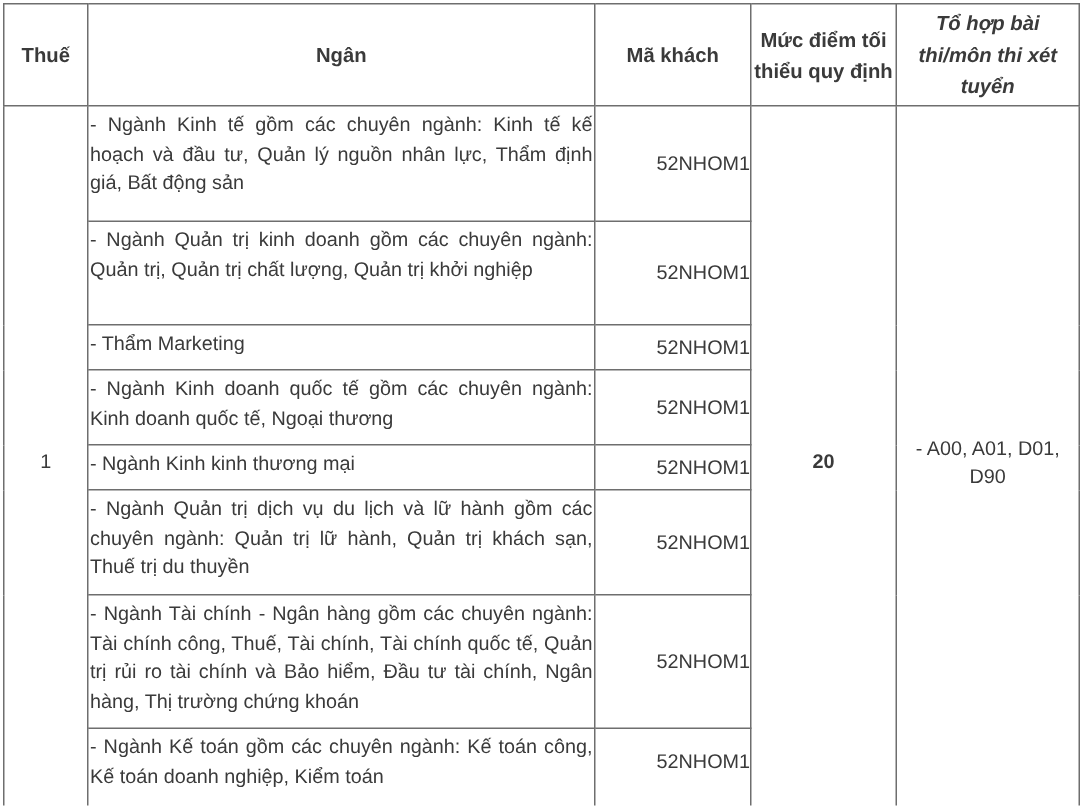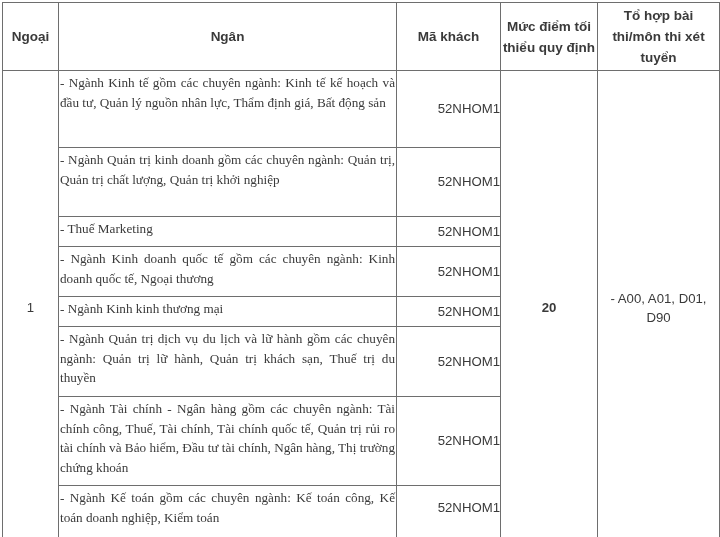--- a/index.html
+++ b/index.html
@@ -32,27 +32,27 @@
     }
     th {
       font-weight: bold;
       color: #3a3a3a;
       text-align: center;
       vertical-align: middle;
       height: 67px;
       font-size: 13.5px;
     }
     th.col-score { line-height: 21px; margin-top: 21px; }
-    th.col-combo { line-height: 21px; }
+    th.col-combo { line-height: 21px; font-style: italic; }
     td.nganh {
       text-align: justify;
       padding: 0 1px 0 1px;
       vertical-align: top;
     }
-    td.nganh span { display: block; padding-top: 2px; font-family: Liberation Serif, serif; }
+    td.nganh span { display: block; padding-top: 2px; }
     td.code {
       vertical-align: middle;
       padding-left: 0;
       text-align: right;
     }
     td.group {
       text-align: center;
       vertical-align: middle;
     }
     td.score {
@@ -73,21 +73,21 @@
 <table>
   <colgroup>
     <col style="width:56px">
     <col style="width:338px">
     <col style="width:104px">
     <col style="width:97px">
     <col style="width:122px">
   </colgroup>
   <thead>
     <tr>
-      <th>Ngoại</th>
+      <th>Thuế</th>
       <th>Ngân</th>
       <th>Mã khách</th>
       <th class="col-score">Mức điểm tối thiểu quy định</th>
       <th class="col-combo">Tổ hợp bài thi/môn thi xét tuyển</th>
     </tr>
   </thead>
   <tbody>
     <tr style="height:77px">
       <td class="group" rowspan="8">1</td>
       <td class="nganh">
@@ -98,21 +98,21 @@
       <td class="combo" rowspan="8">- A00, A01, D01, D90</td>
     </tr>
     <tr style="height:69px">
       <td class="nganh">
           <span>- Ngành Quản trị kinh doanh gồm các chuyên ngành: Quản trị, Quản trị chất lượng, Quản trị khởi nghiệp</span>
         </td>
       <td class="code">52NHOM1</td>
     </tr>
     <tr style="height:30px">
       <td class="nganh">
-          <span>- Thuế Marketing</span>
+          <span>- Thẩm Marketing</span>
         </td>
       <td class="code">52NHOM1</td>
     </tr>
     <tr style="height:50px">
       <td class="nganh">
           <span>- Ngành Kinh doanh quốc tế gồm các chuyên ngành: Kinh doanh quốc tế, Ngoại thương</span>
         </td>
       <td class="code">52NHOM1</td>
     </tr>
     <tr style="height:30px">

